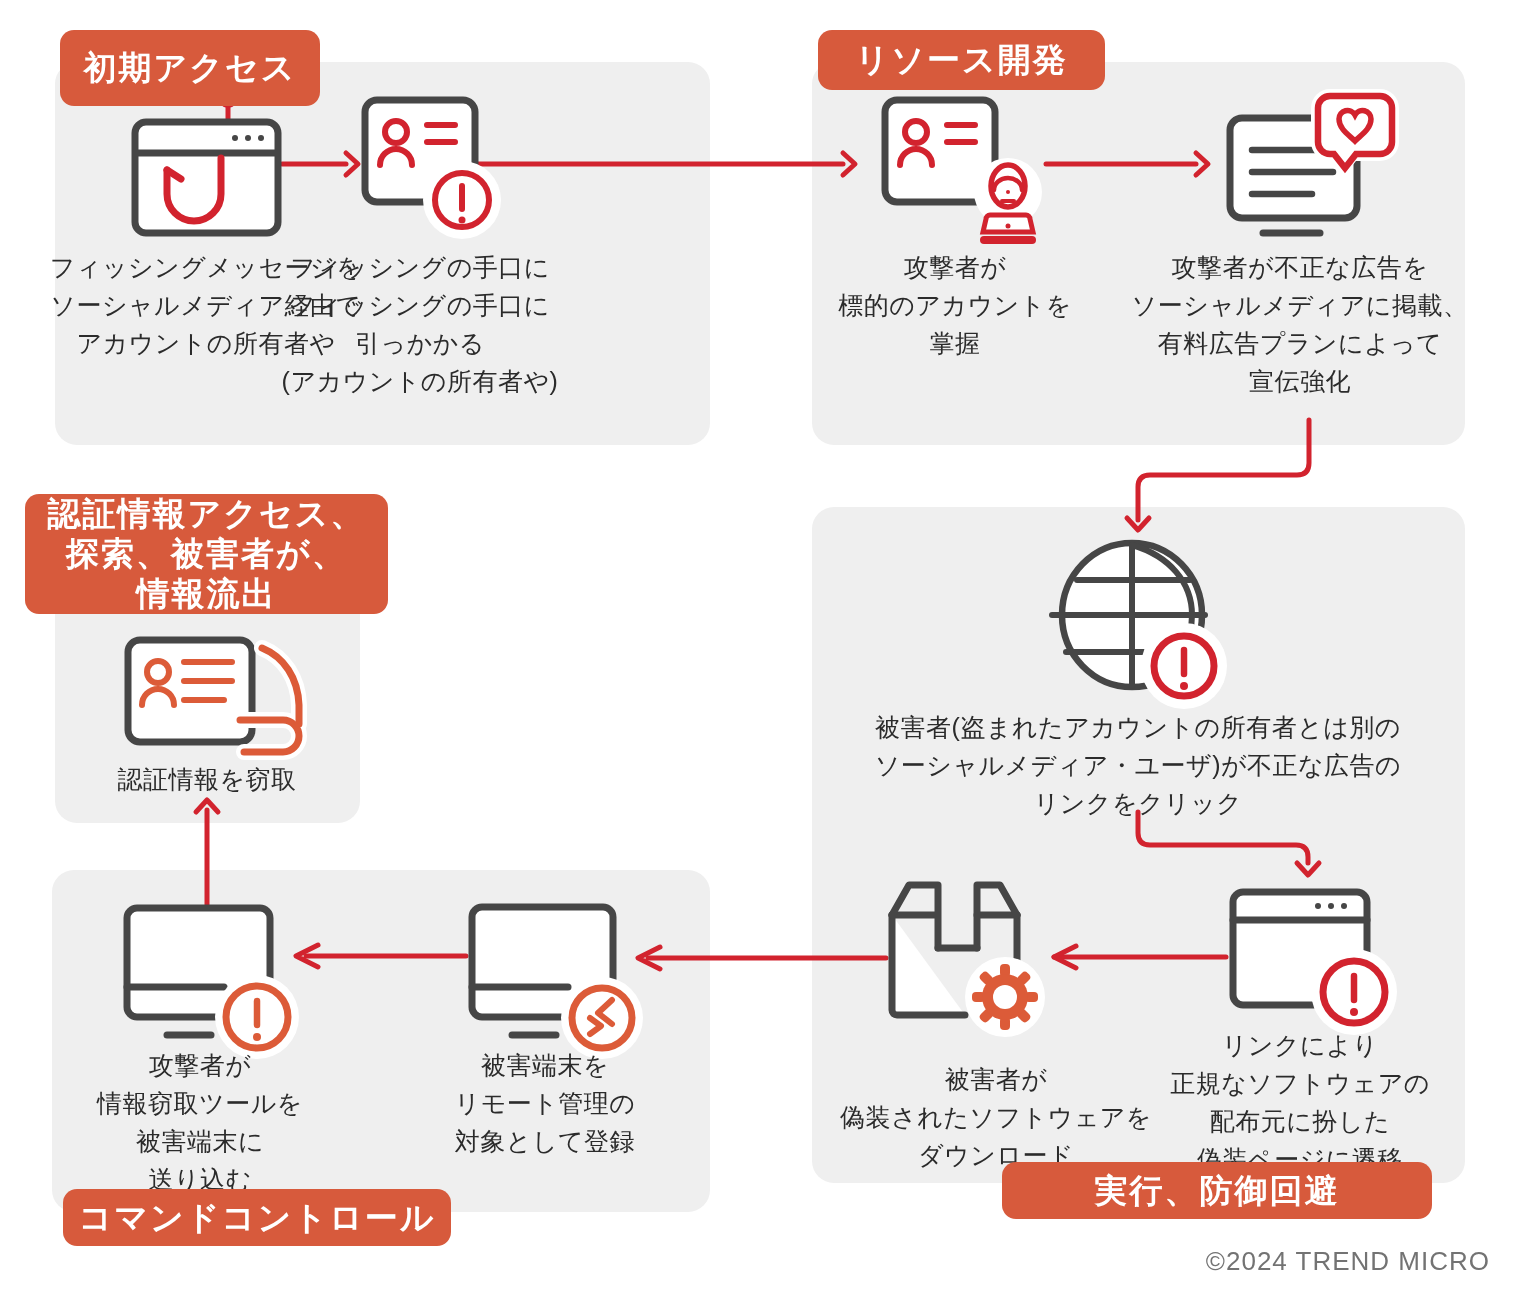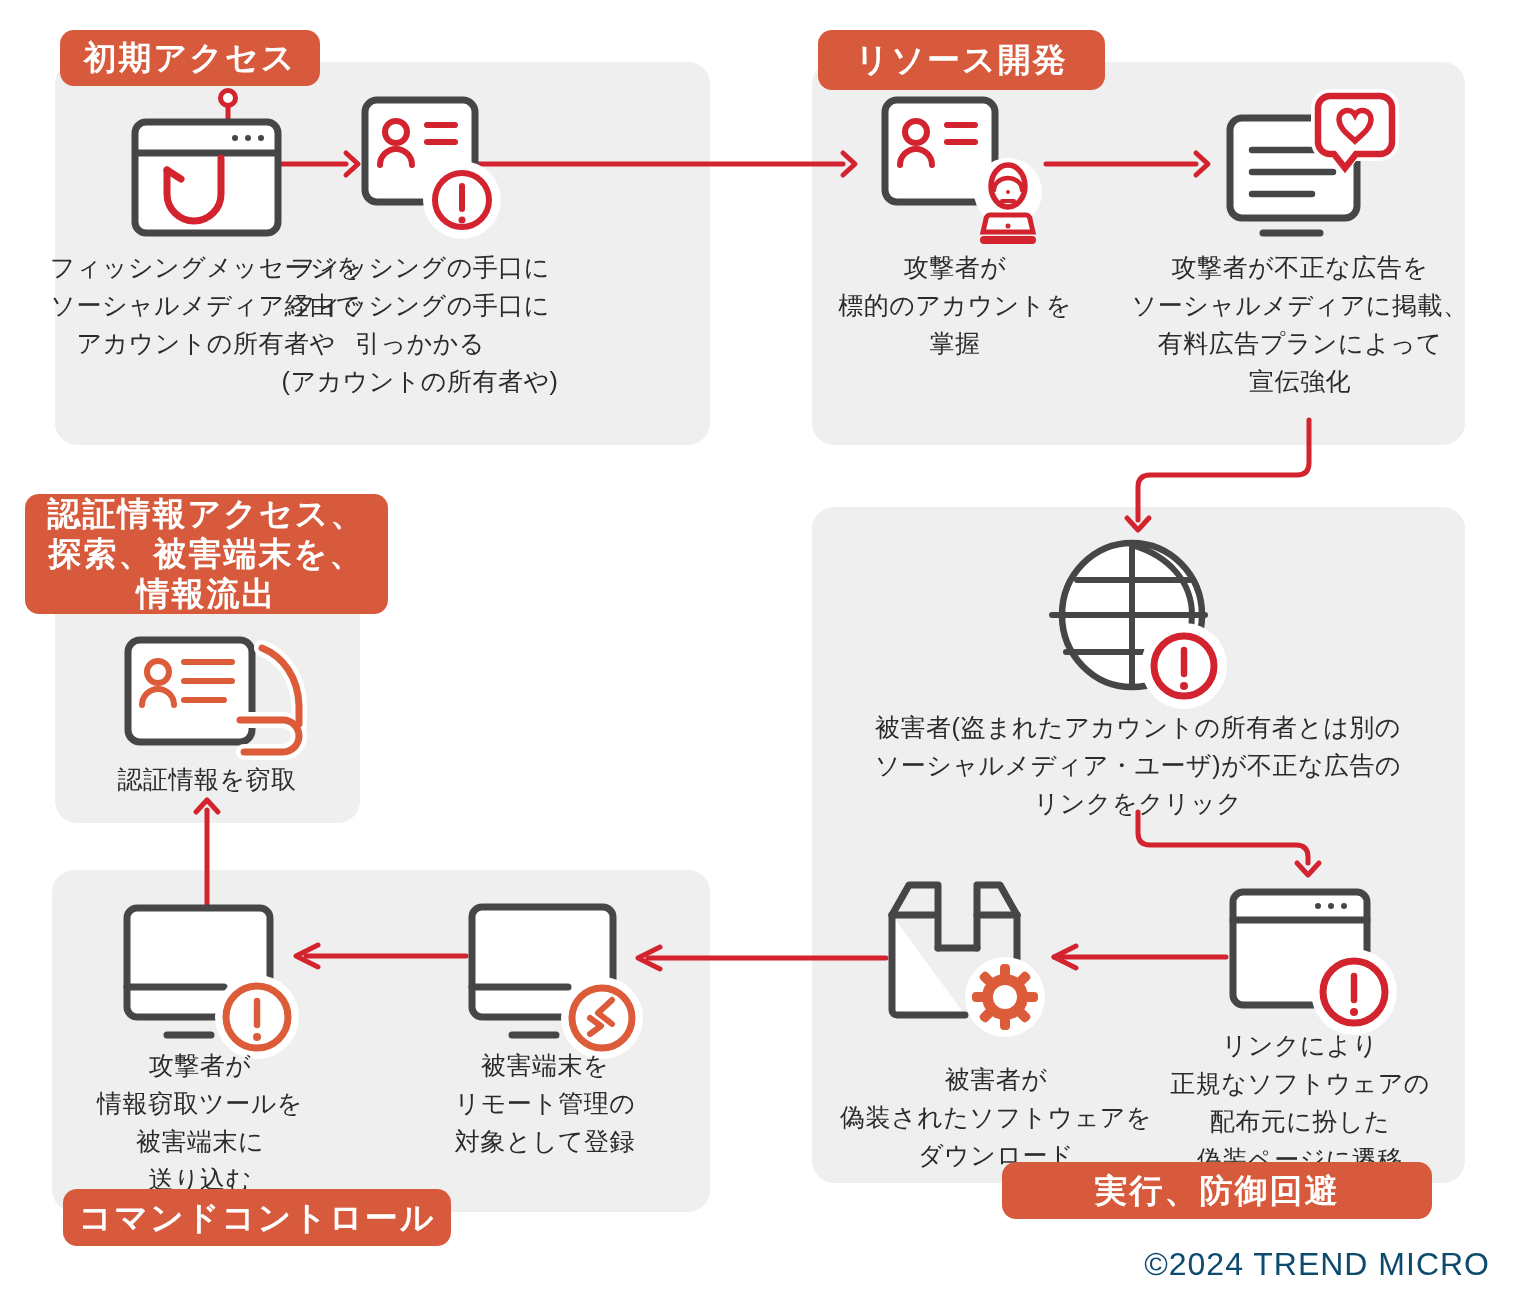--- a/index.html
+++ b/index.html
@@ -5,21 +5,21 @@
   html,body{margin:0;padding:0;background:#ffffff;}
   body{font-family:"Liberation Sans","DejaVu Sans",sans-serif;}
   #canvas{position:relative;width:1521px;height:1306px;background:#ffffff;overflow:hidden;}
   .box{position:absolute;background:#efefef;border-radius:22px;}
   .stage-label{position:absolute;background:#d75a3c;color:#ffffff;font-weight:bold;
     font-size:33px;letter-spacing:2px;border-radius:14px;display:flex;flex-direction:column;
     align-items:center;justify-content:center;text-align:center;line-height:40px;z-index:30;}
   .caption{position:absolute;color:#2b2b2b;font-size:25px;line-height:38px;font-weight:500;
     text-align:center;letter-spacing:0.5px;z-index:25;}
   #art{position:absolute;left:0;top:0;z-index:20;}
-  .copyright{position:absolute;color:#0c4a6e;font-size:32px;letter-spacing:1px;z-index:30;}
+  .copyright{position:absolute;color:#737373;font-size:26px;letter-spacing:1px;z-index:30;}
 </style>
 </head>
 <body>
 
 <div id="canvas">
 
   <div class="box" style="left:55px;top:62px;width:655px;height:383px;"></div>
   <div class="box" style="left:812px;top:62px;width:653px;height:383px;"></div>
   <div class="box" style="left:55px;top:578px;width:305px;height:245px;"></div>
   <div class="box" style="left:812px;top:507px;width:653px;height:676px;"></div>
@@ -199,29 +199,29 @@
       <rect x="472" y="907" width="141" height="110" rx="10" fill="#ffffff" stroke="#464646" stroke-width="7"></rect>
       <path d="M472 987 H 568" stroke="#464646" stroke-width="7"></path>
       <path d="M512 1035 H 556" stroke="#464646" stroke-width="7"></path>
       <circle cx="602" cy="1018" r="41" fill="#ffffff"></circle>
       <circle cx="602" cy="1018" r="30" stroke="#dc5b38" stroke-width="7" fill="#ffffff"></circle>
       <path d="M612 1000 L 598 1013 L 612 1024" stroke="#dc5b38" stroke-width="6" fill="none"></path>
       <path d="M590 1018 L 601 1026 L 590 1034" stroke="#dc5b38" stroke-width="6" fill="none"></path>
     </g>
   </svg>
 
-  <div class="stage-label" style="left:60px;top:30px;width:260px;height:56px;">
+  <div class="stage-label" style="left:60px;top:30px;width:260px;height:76px;">
     <span>初期アクセス</span>
   </div>
   <div class="stage-label" style="left:818px;top:30px;width:287px;height:60px;">
     <span>リソース開発</span>
   </div>
   <div class="stage-label" style="left:25px;top:494px;width:363px;height:120px;">
     <span>認証情報アクセス、</span>
-    <span>探索、被害端末を、</span>
+    <span>探索、被害者が、</span>
     <span>情報流出</span>
   </div>
   <div class="stage-label" style="left:1002px;top:1162px;width:430px;height:57px;">
     <span>実行、防御回避</span>
   </div>
   <div class="stage-label" style="left:63px;top:1189px;width:388px;height:57px;">
     <span>コマンドコントロール</span>
   </div>
 
   <div class="caption" style="left:36px;top:248px;width:340px;">

